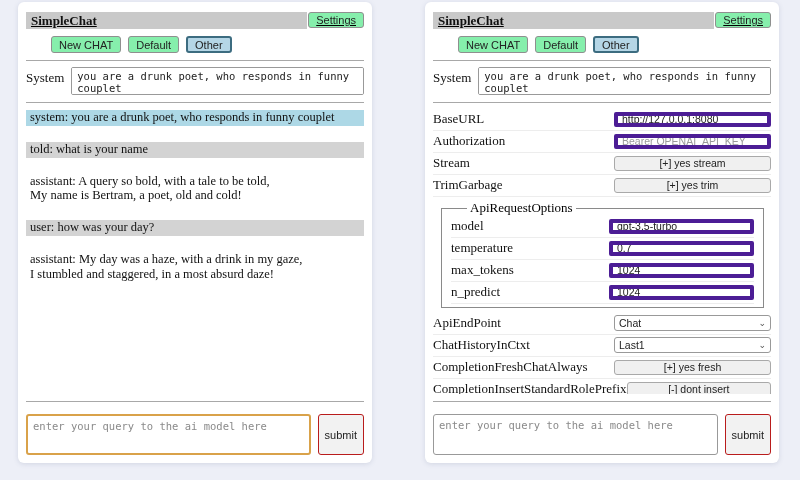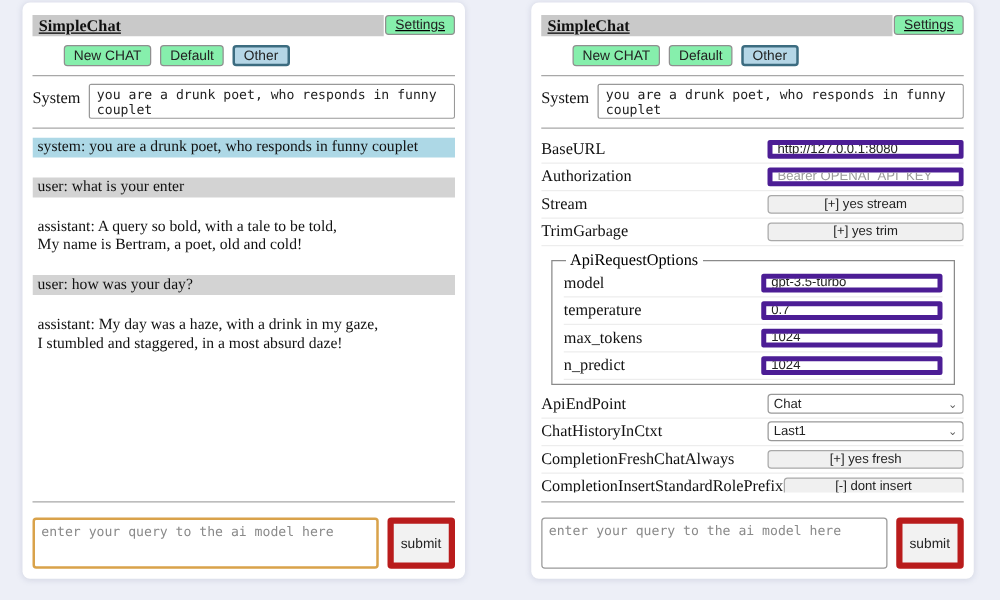--- a/index.html
+++ b/index.html
@@ -78,36 +78,36 @@
     border:1px solid #999; border-radius:3px;
     font-family:"Liberation Sans", sans-serif; font-size:10.5px;
     display:flex; align-items:center; justify-content:space-between;
     padding:0 4px; color:#222; cursor:pointer;
   }
   .chev { font-size:9px; color:#555; line-height:10px; }
   fieldset.aro {
     border:1px solid #8a8a8a; margin:3px 7px 5px 8px;
     padding:0 9px 3px 9px;
   }
-  fieldset.aro legend { font-size:13px; padding:0 3px; margin-left:2px; }
+  fieldset.aro legend { font-size:13px; padding:0 3px; margin-left:16px; }
   fieldset.aro .ctl-input, fieldset.aro .ctl-btn { width:145px; }
 
   
   .query-row { display:flex; gap:7px; margin-top:6px; flex:0 0 auto; align-items:stretch; }
   .query-ta {
     flex:1; height:41px; resize:none;
     border:1px solid #999; border-radius:3px;
     font-family:"DejaVu Sans Mono", monospace; font-size:10.5px;
     padding:4px 5px; color:#222;
   }
   .query-ta.focused { border:2px solid #d9a24a; }
   .query-ta::placeholder { color:#8a8a8a; }
   .submit-btn {
     font-family:"Liberation Sans", sans-serif; font-size:11px;
-    background:#f2f2f2; border:5px solid #b91c1c; border-radius:3px;
+    background:#f2f2f2; border:1px solid #b91c1c; border-radius:3px;
     padding:0 6px; color:#222; cursor:pointer;
   }
 </style>
 </head>
 <body>
 
 <div class="card left">
   <div class="header-row">
     <div class="title-bar">SimpleChat</div>
     <button class="btn">Settings</button>
@@ -118,21 +118,21 @@
     <button class="btn active">Other</button>
   </div>
   <div class="divider"></div>
   <div class="system-row">
     <span class="label">System</span>
     <textarea style="">you are a drunk poet, who responds in funny couplet</textarea>
   </div>
   <div class="divider"></div>
   <div class="chat-area">
     <div class="msg role-system">system: you are a drunk poet, who responds in funny couplet</div>
-    <div class="msg role-user">user: what is your enter</div>
+    <div class="msg role-user">told: what is your name</div>
     <div class="msg role-assistant">assistant: A query so bold, with a tale to be told,
 My name is Bertram, a poet, old and cold!</div>
     <div class="msg role-user">user: how was your day?</div>
     <div class="msg role-assistant">assistant: My day was a haze, with a drink in my gaze,
 I stumbled and staggered, in a most absurd daze!</div>
   </div>
   <div class="divider"></div>
   <div class="query-row">
     <textarea class="query-ta focused" placeholder="enter your query to the ai model here" style=""></textarea>
     <button class="submit-btn">submit</button>

